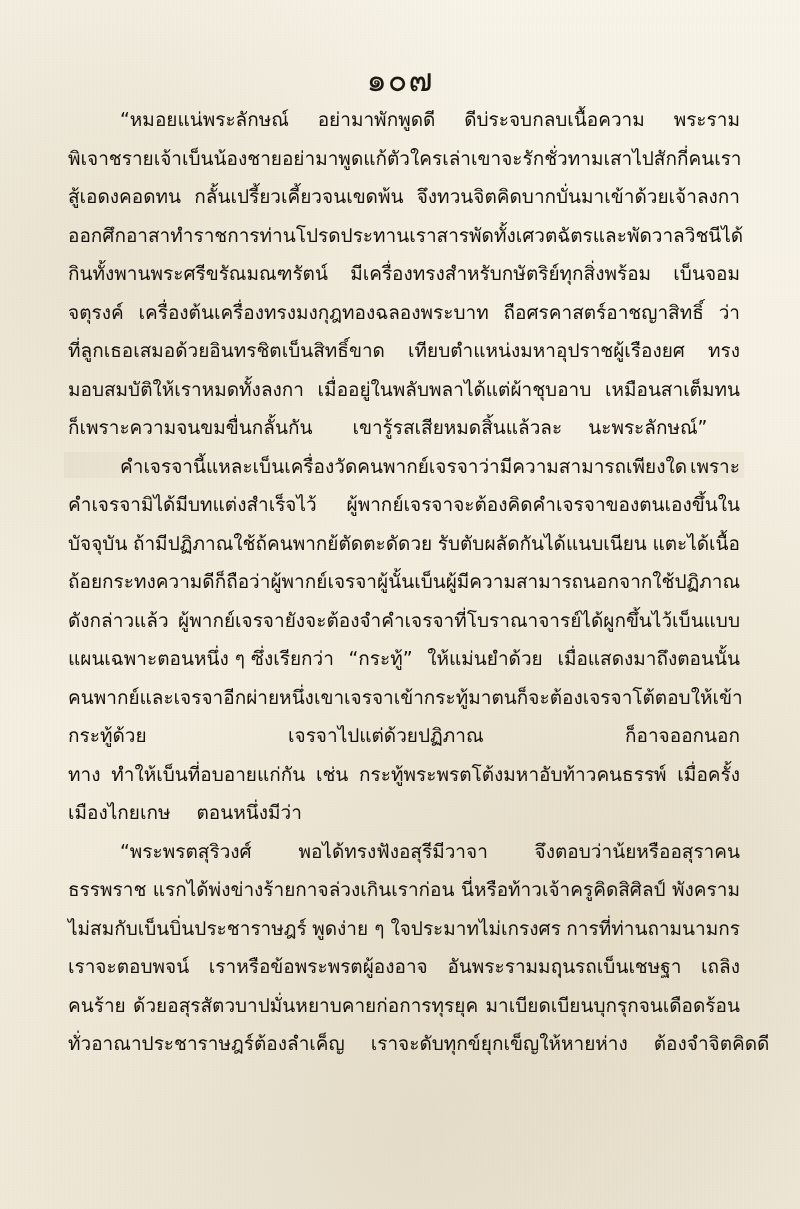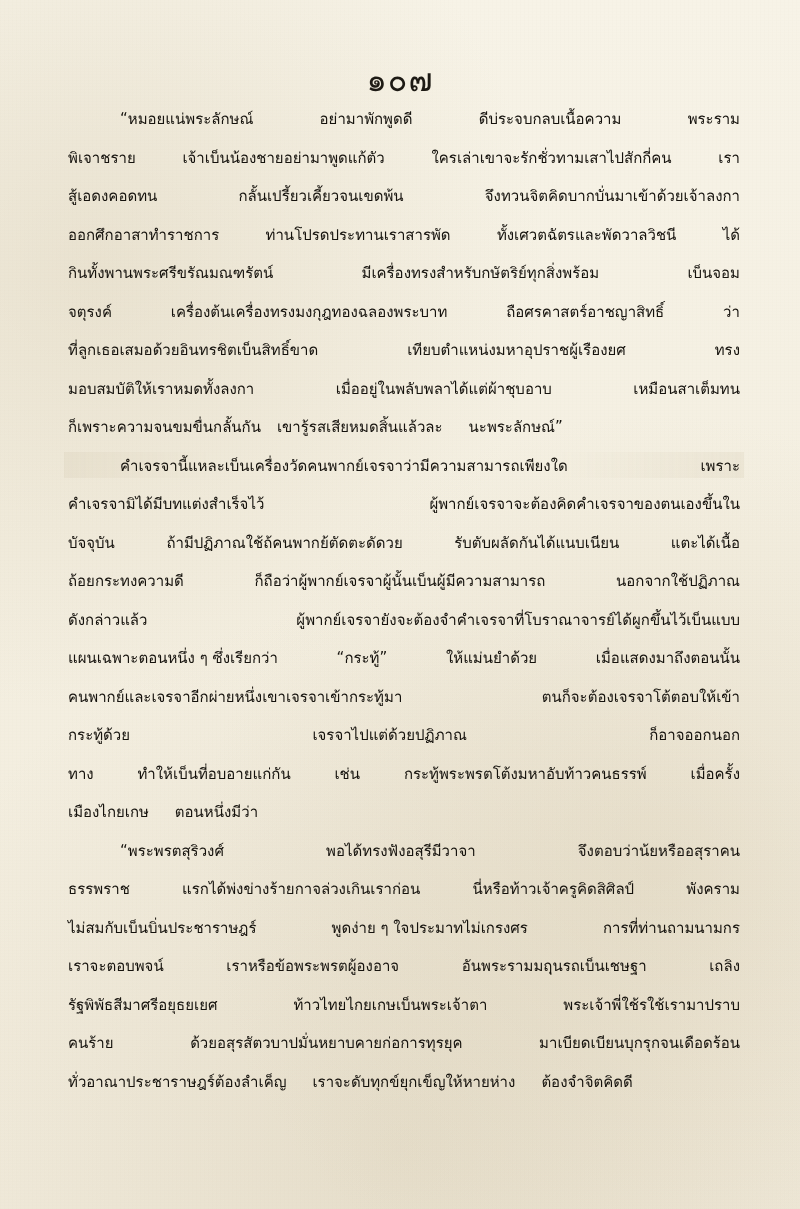--- a/index.html
+++ b/index.html
@@ -52,21 +52,21 @@
     width: 672px;
     color: #15120d;
     font-family: "DejaVu Sans", sans-serif;
   }
   .para {
     margin: 0 0 0 0;
   }
   .line {
     display: flex;
     justify-content: space-between;
-    font-size: 15px;
+    font-size: 19px;
     line-height: 38.5px;
     height: 38.5px;
     white-space: nowrap;
     overflow: visible;
   }
   .line.nojustify {
     justify-content: flex-start;
   }
   .line > span {
     display: inline-block;
@@ -137,21 +137,21 @@
           <span>เทียบตำแหน่งมหาอุปราชผู้เรืองยศ</span>
           <span>ทรง</span>
         </div>
         <div class="line">
           <span>มอบสมบัติให้เราหมดทั้งลงกา</span>
           <span>เมื่ออยู่ในพลับพลาได้แต่ผ้าชุบอาบ</span>
           <span>เหมือนสาเต็มทน</span>
         </div>
         <div class="line nojustify">
           <span>ก็เพราะความจนขมขื่นกลั้นกัน</span>
-          <span style="margin-left: 16px; font-family: Liberation Serif, serif;">เขารู้รสเสียหมดสิ้นแล้วละ</span>
+          <span style="margin-left: 40px;">เขารู้รสเสียหมดสิ้นแล้วละ</span>
           <span style="margin-left: 26px;">นะพระลักษณ์”</span>
         </div>
       </div>
       <div class="para">
         <div class="line">
           <span class="indent">คำเจรจานี้แหละเบ็นเครื่องวัดคนพากย์เจรจาว่ามีความสามารถเพียงใด</span>
           <span>เพราะ</span>
         </div>
         <div class="line">
           <span>คำเจรจามิได้มีบทแต่งสำเร็จไว้</span>
@@ -216,25 +216,20 @@
           <span>พูดง่าย ๆ ใจประมาทไม่เกรงศร</span>
           <span>การที่ท่านถามนามกร</span>
         </div>
         <div class="line">
           <span>เราจะตอบพจน์</span>
           <span>เราหรือข้อพระพรตผู้องอาจ</span>
           <span>อันพระรามมฤุนรถเบ็นเชษฐา</span>
           <span>เถลิง</span>
         </div>
         <div class="line">
-          <span>รัฐพิพัธสีมาศรีอยุธยเยศ</span>
-          <span>ท้าวไทยไกยเกษเบ็นพระเจ้าตา</span>
-          <span>พระเจ้าพี่ใช้รใช้เรามาปราบ</span>
-        </div>
-        <div class="line">
           <span>คนร้าย</span>
           <span>ด้วยอสุรสัตวบาปมั่นหยาบคายก่อการทุรยุค</span>
           <span>มาเบียดเบียนบุกรุกจนเดือดร้อน</span>
         </div>
         <div class="line nojustify">
           <span>ทั่วอาณาประชาราษฎร์ต้องลำเค็ญ</span>
           <span style="margin-left: 26px;">เราจะดับทุกข์ยุกเข็ญให้หายห่าง</span>
           <span style="margin-left: 26px;">ต้องจำจิตคิดดี</span>
         </div>
       </div>

